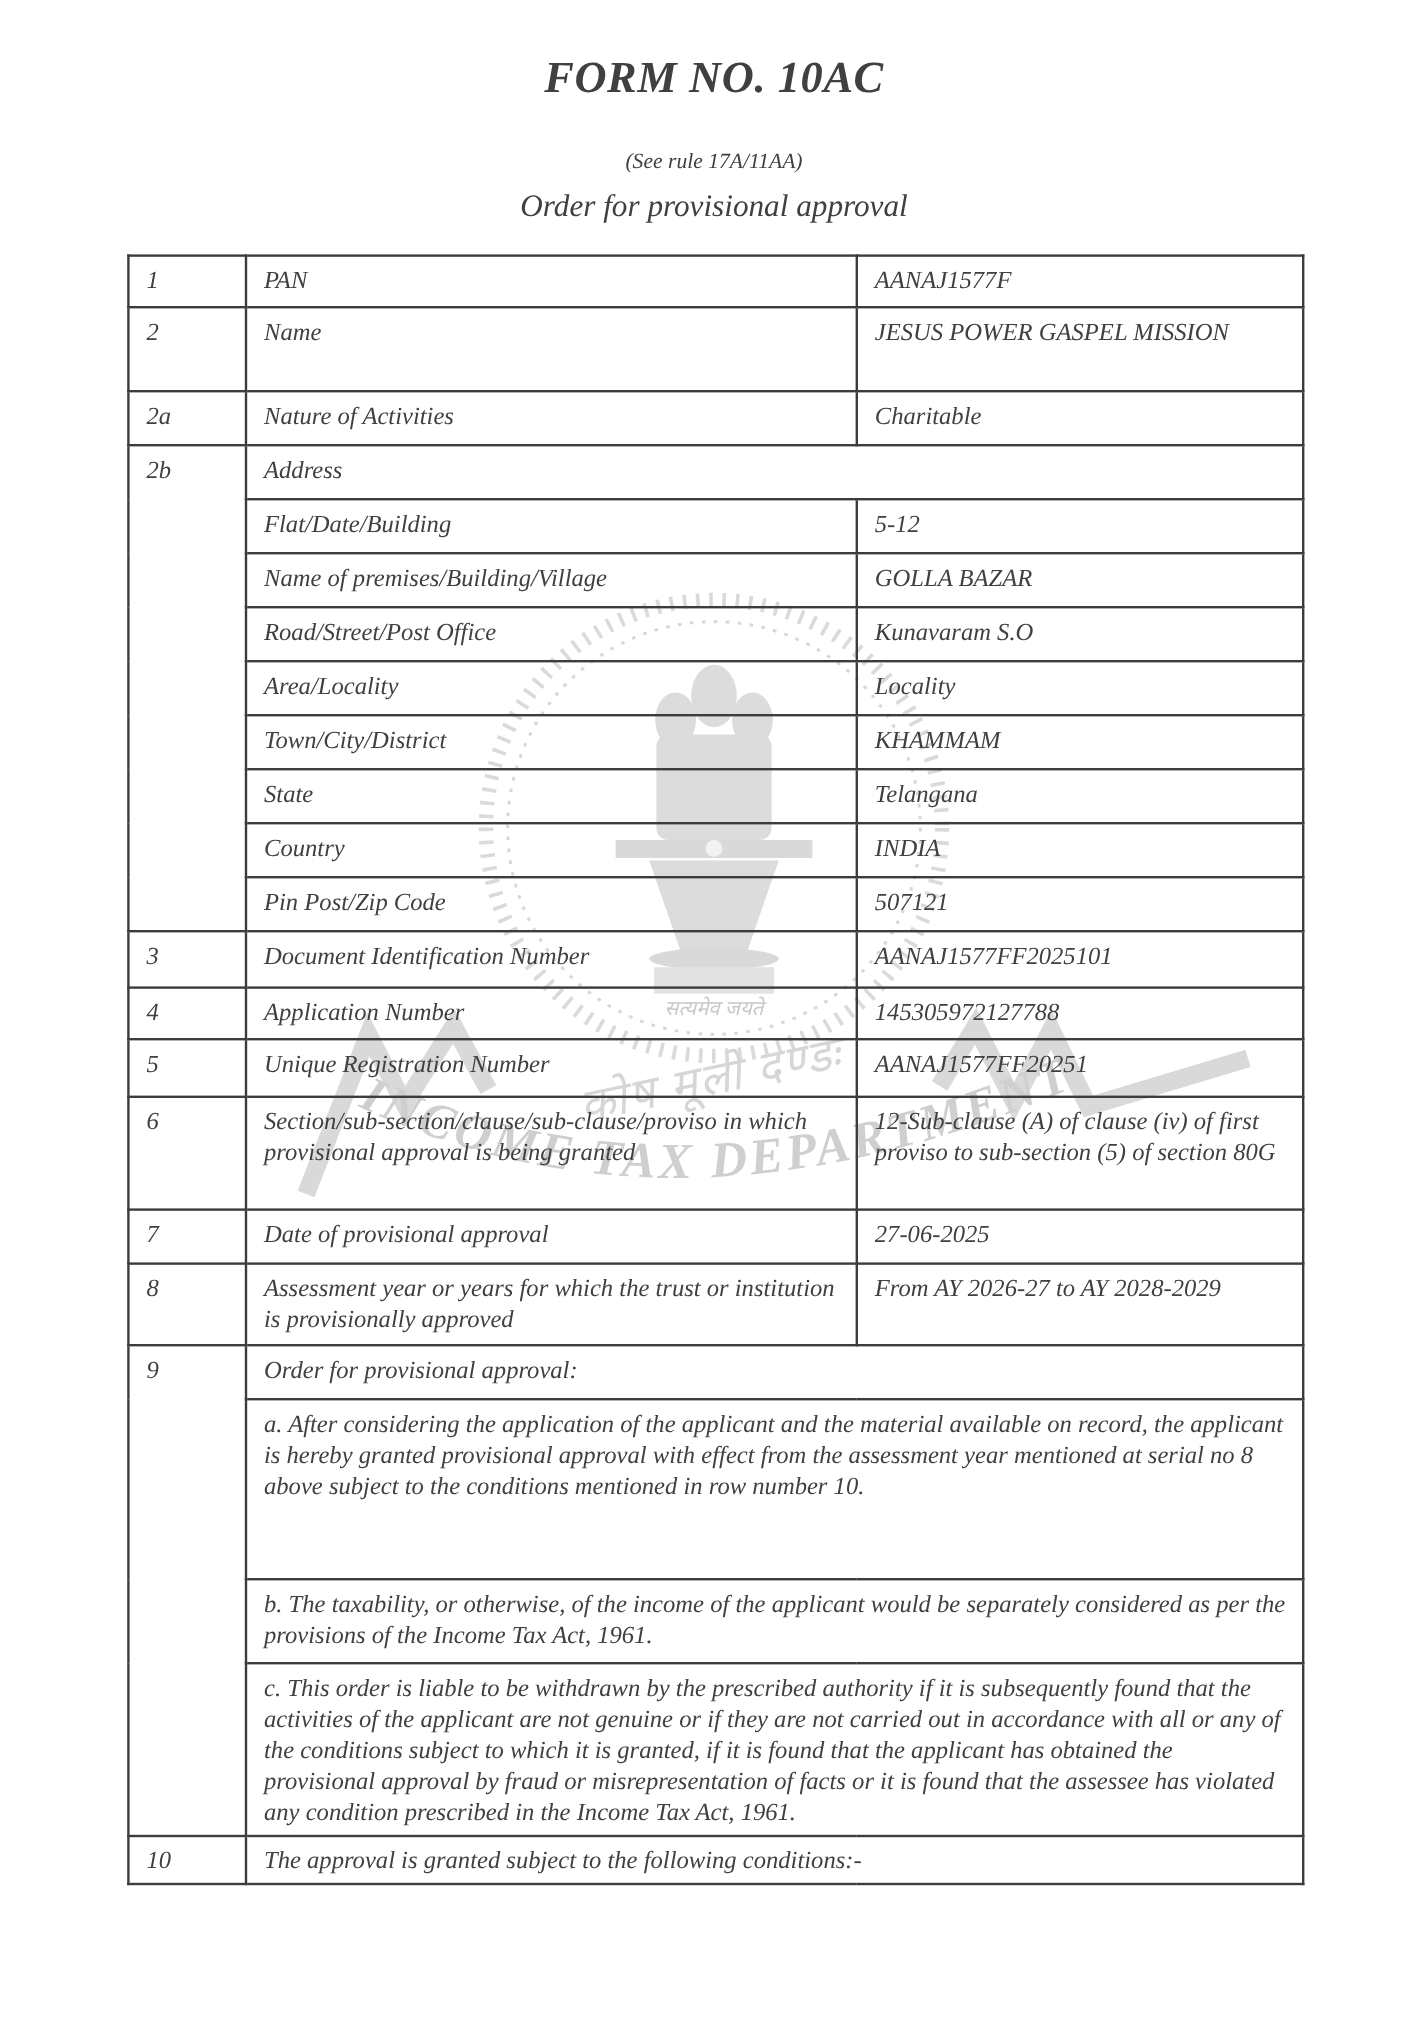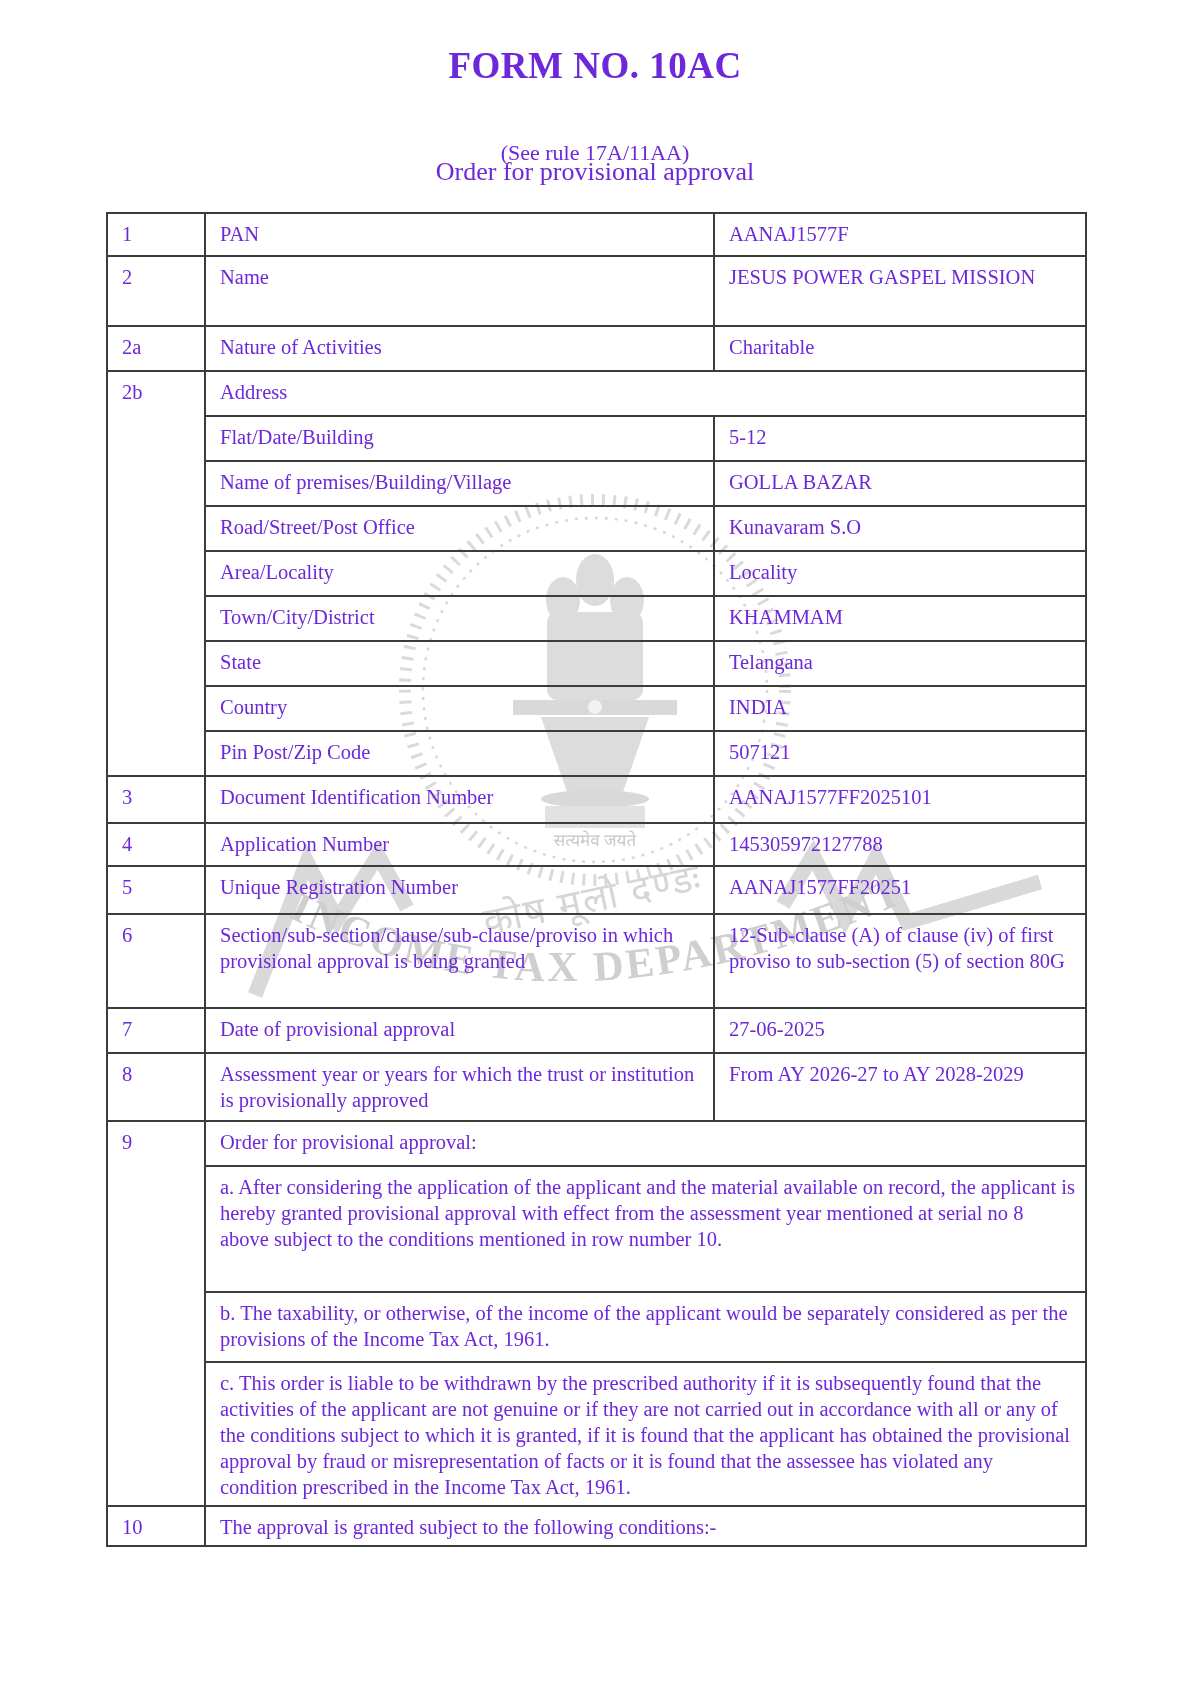--- a/index.html
+++ b/index.html
@@ -1,30 +1,31 @@
 <!DOCTYPE html>
 <html><head>
 <meta charset="utf-8">
 <style>
   html,body{margin:0;padding:0;background:#ffffff;}
   .page{
     position:relative;
     width:1190px;height:1684px;
     background:#ffffff;
     font-family:"Liberation Serif","DejaVu Serif",serif;
-    color:#6d28d9;
+    color:#404040;
     overflow:hidden;
+    font-style:italic;
   }
   .form-title{
     position:absolute;top:44px;left:0;width:100%;
     text-align:center;font-size:37px;font-weight:bold;letter-spacing:0.5px;
   }
   .rule-line{
     position:absolute;top:124px;left:0;width:100%;
-    text-align:center;font-size:22px;margin-top:16px;
+    text-align:center;font-size:18px;
   }
   .subtitle{
     position:absolute;top:157px;left:0;width:100%;
     text-align:center;font-size:26px;
   }
   .watermark{
     position:absolute;left:195px;top:450px;width:860px;height:610px;
     z-index:0;pointer-events:none;
   }
   table.doc{
@@ -35,21 +36,21 @@
   table.doc td{
     border:2px solid #3c3c3c;
     padding:7px 10px 5px 14px;
     vertical-align:top;
     background:transparent;
     word-wrap:break-word;
   }
   td.val{padding-left:10px;}
   .rh43{height:43px}.rh44{height:32px}.rh45{height:45px}.rh47{height:47px}
   .rh48{height:48px}.rh68{height:68px}.rh70{height:70px}.rh94{height:94px}
-  .rh118{height:126px}.rh175{height:125px}
+  .rh118{height:150px}.rh175{height:125px}
 </style>
 </head>
 <body>
 
 <div class="page">
 
   <div class="form-title">FORM NO. 10AC</div>
   <div class="rule-line">(See rule 17A/11AA)</div>
   <div class="subtitle">Order for provisional approval</div>
 

